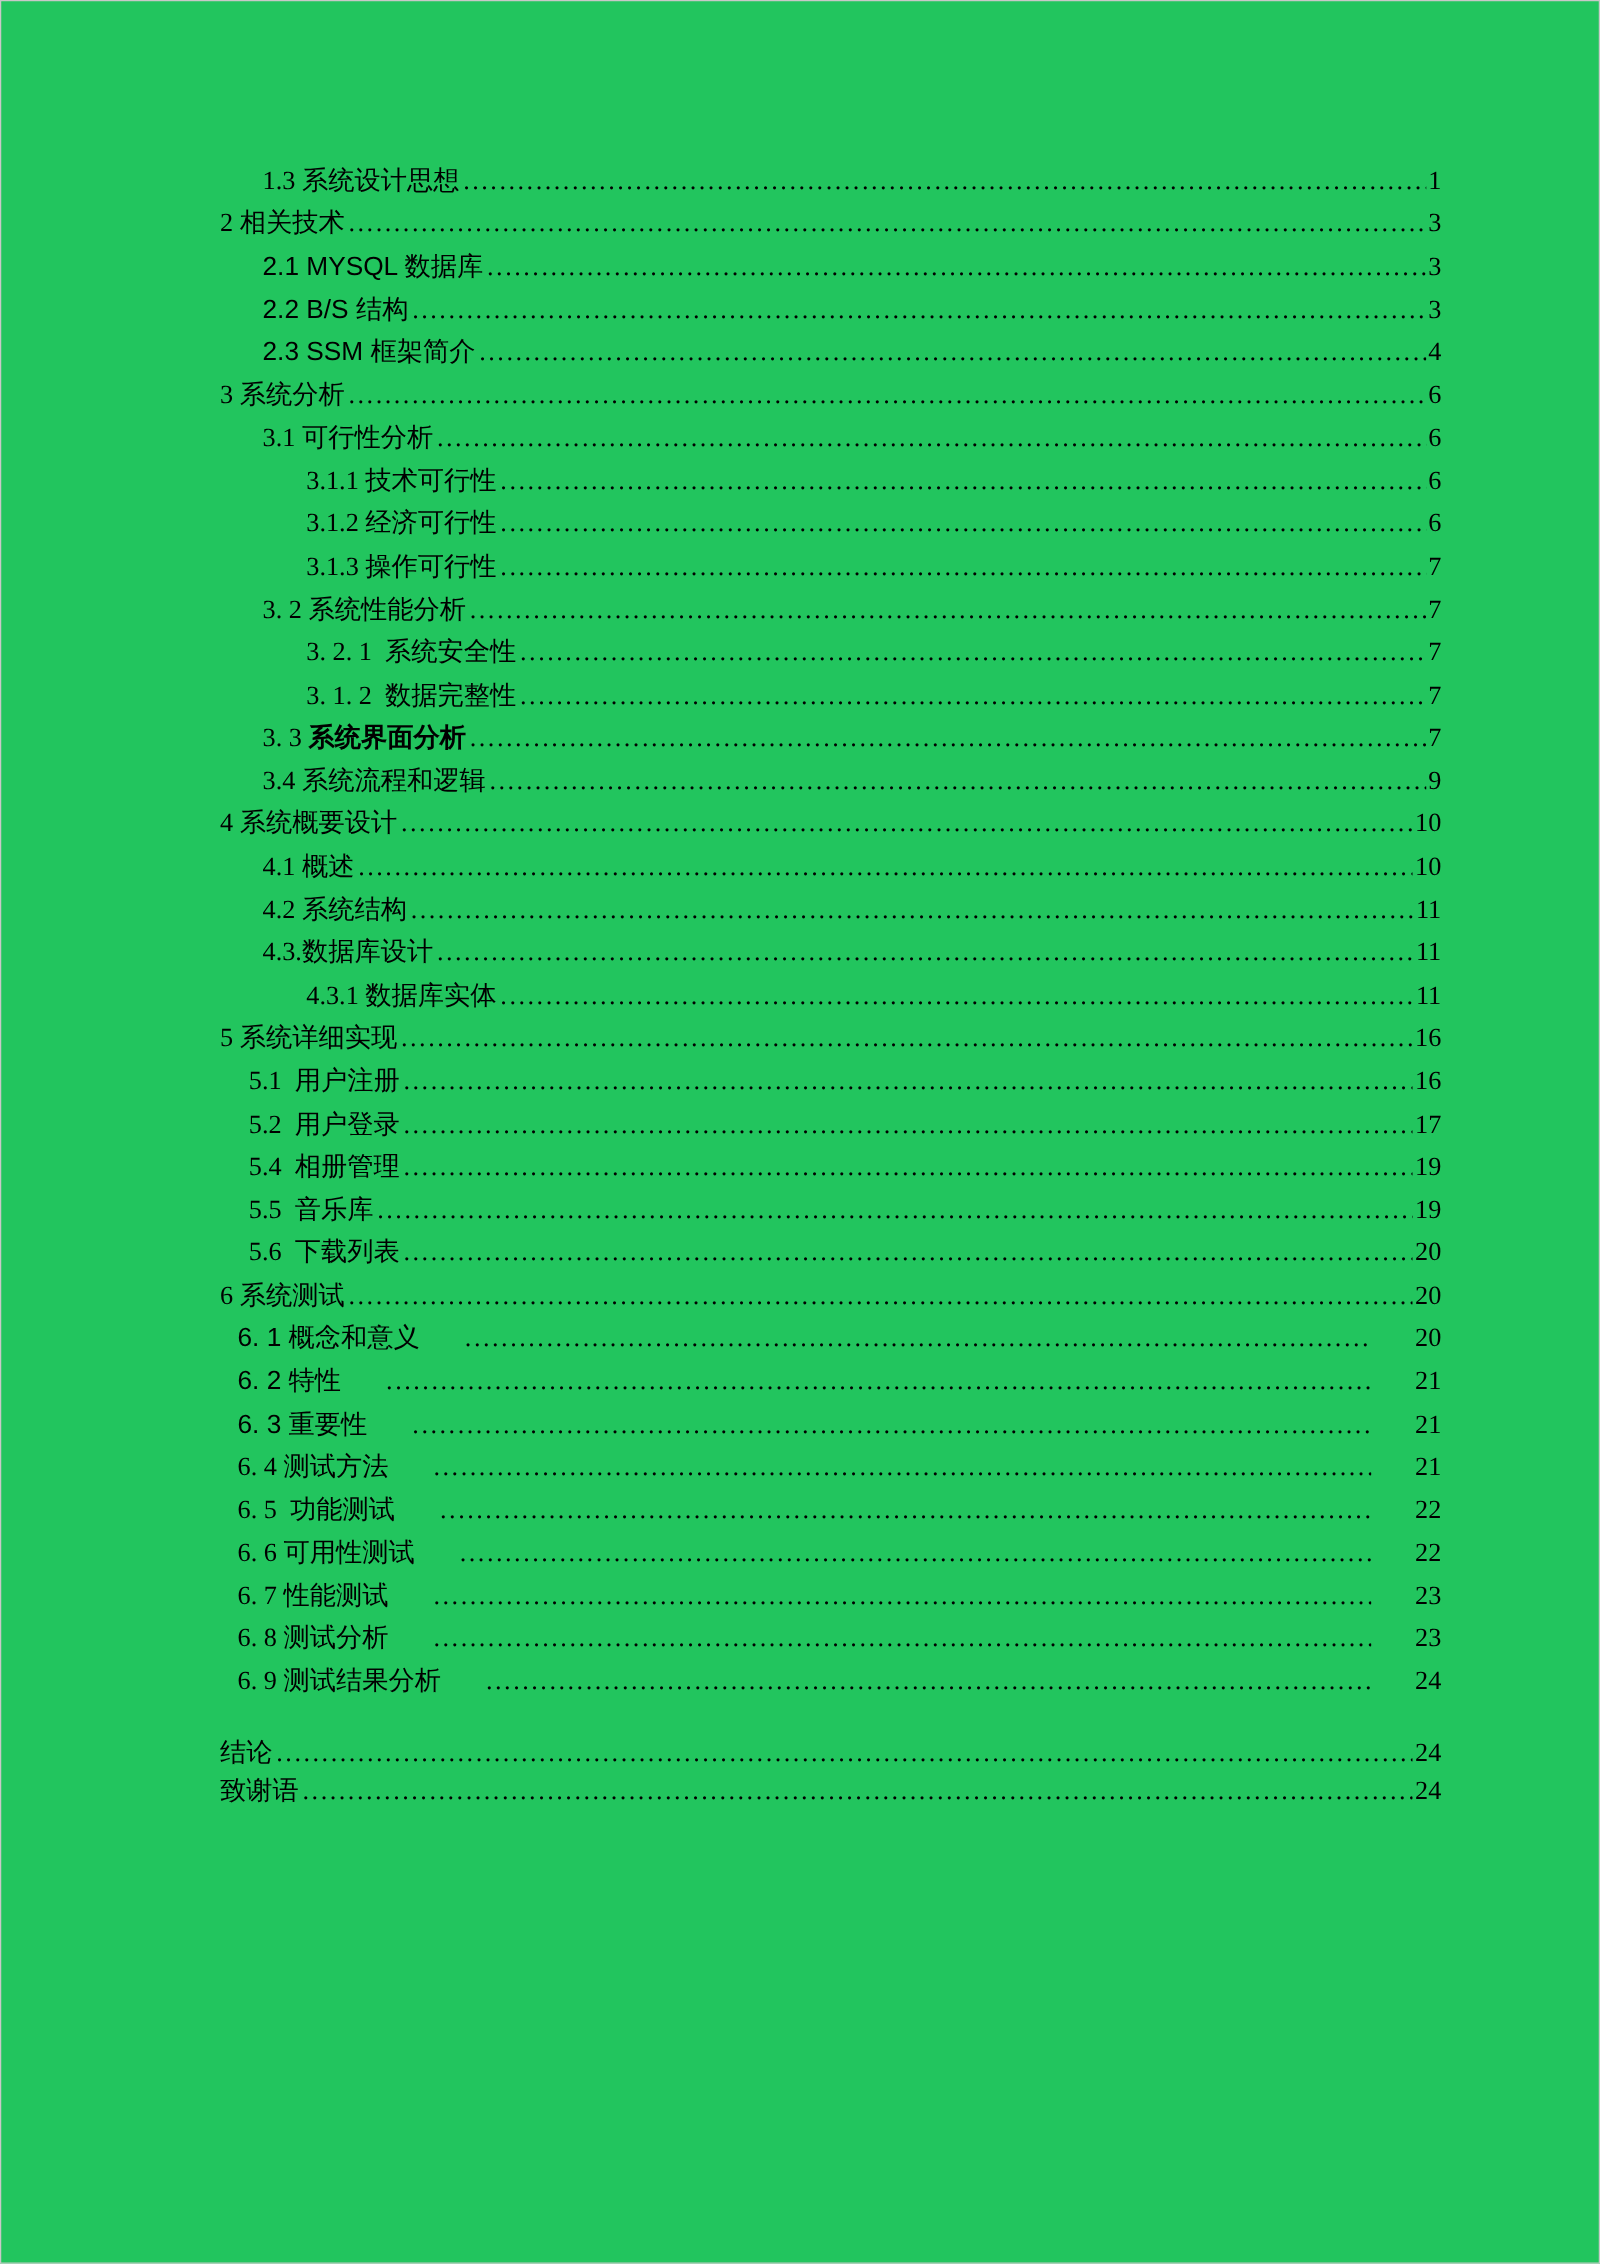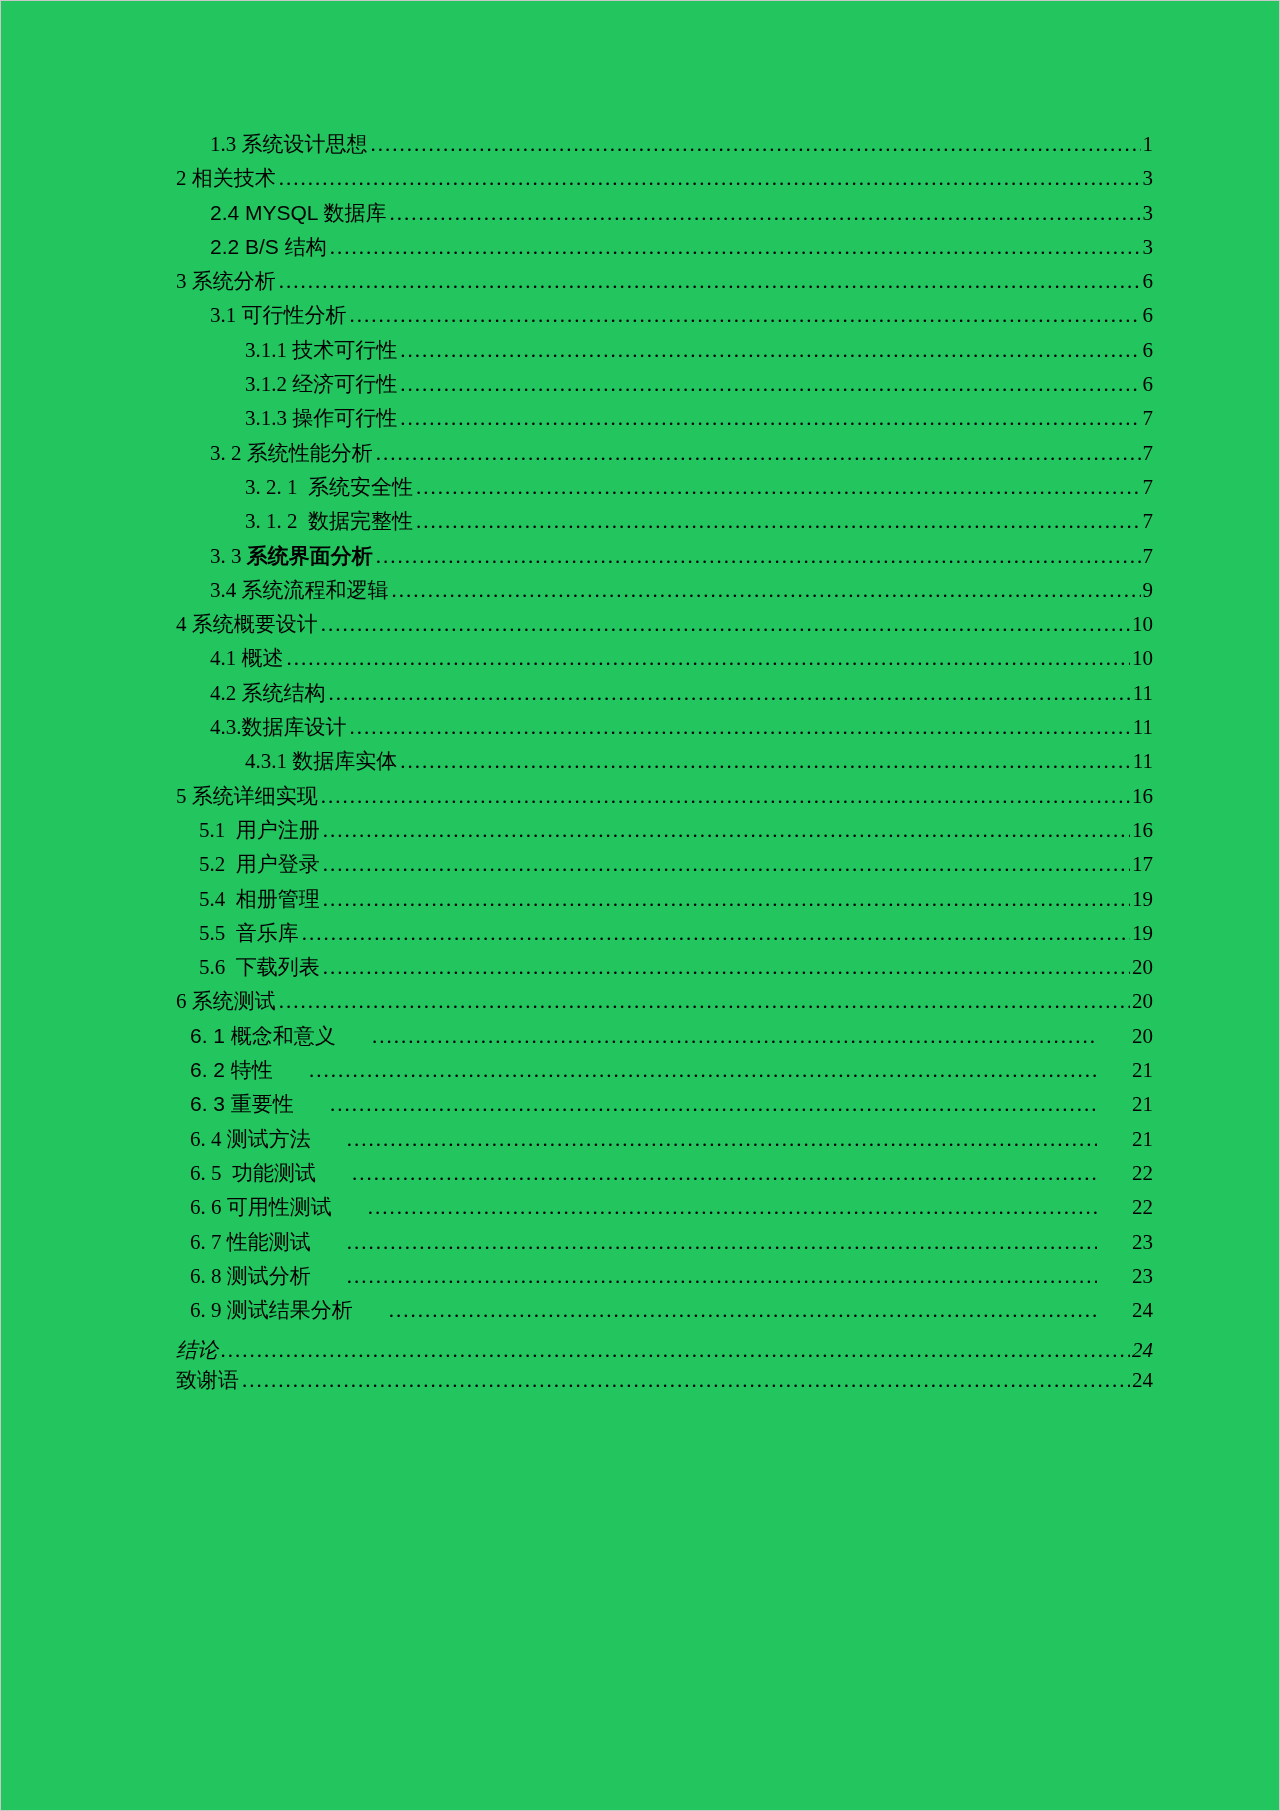--- a/index.html
+++ b/index.html
@@ -19,21 +19,21 @@
   }
   .toc-row{
     display:flex;
     align-items:baseline;
     height:34.3px;
     line-height:34.3px;
     font-size:21px;
     white-space:nowrap;
   }
   .toc-row.tight{height:30px;line-height:30px;}
-  .toc-row.gap{margin-top:8px;font-style:italic;}
+  .toc-row.gap{margin-top:25px;}
   .lv0{padding-left:0;}
   .lv1{padding-left:34px;}
   .lv1m{padding-left:23px;}
   .lv1s{padding-left:14px;gap:33px;}
   .lv2{padding-left:69px;justify-content:flex-end;}
   .title{white-space:pre;}
   .sans .title{font-family:"Liberation Sans","DejaVu Sans",sans-serif;}
   .b{font-weight:bold;}
   .leader{
     flex:1;
@@ -61,28 +61,33 @@
         <span class="title">1.3 系统设计思想</span>
         <span class="leader"></span>
         <span class="pg">1</span>
       </div>
       <div class="toc-row lv0">
         <span class="title">2 相关技术</span>
         <span class="leader"></span>
         <span class="pg">3</span>
       </div>
       <div class="toc-row lv1 sans">
-        <span class="title">2.4 MYSQL 数据库</span>
+        <span class="title">2.1 MYSQL 数据库</span>
         <span class="leader"></span>
         <span class="pg">3</span>
       </div>
       <div class="toc-row lv1 sans">
         <span class="title">2.2 B/S 结构</span>
         <span class="leader"></span>
         <span class="pg">3</span>
+      </div>
+      <div class="toc-row lv1 sans">
+        <span class="title">2.3 SSM 框架简介</span>
+        <span class="leader"></span>
+        <span class="pg">4</span>
       </div>
       <div class="toc-row lv0">
         <span class="title">3 系统分析</span>
         <span class="leader"></span>
         <span class="pg">6</span>
       </div>
       <div class="toc-row lv1">
         <span class="title">3.1 可行性分析</span>
         <span class="leader"></span>
         <span class="pg">6</span>

